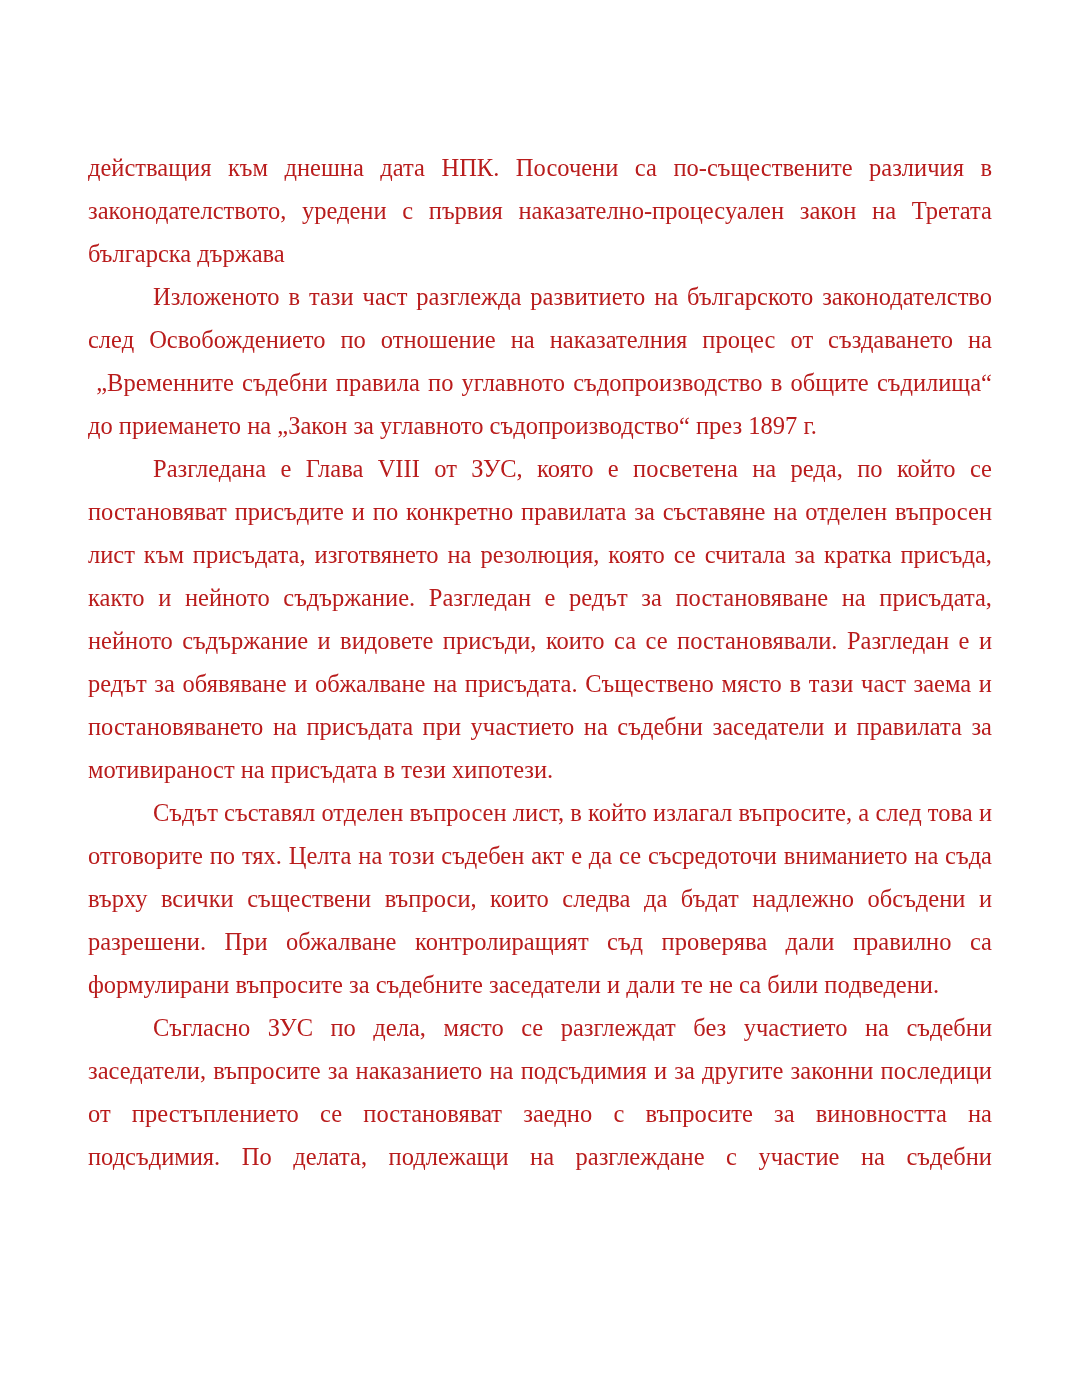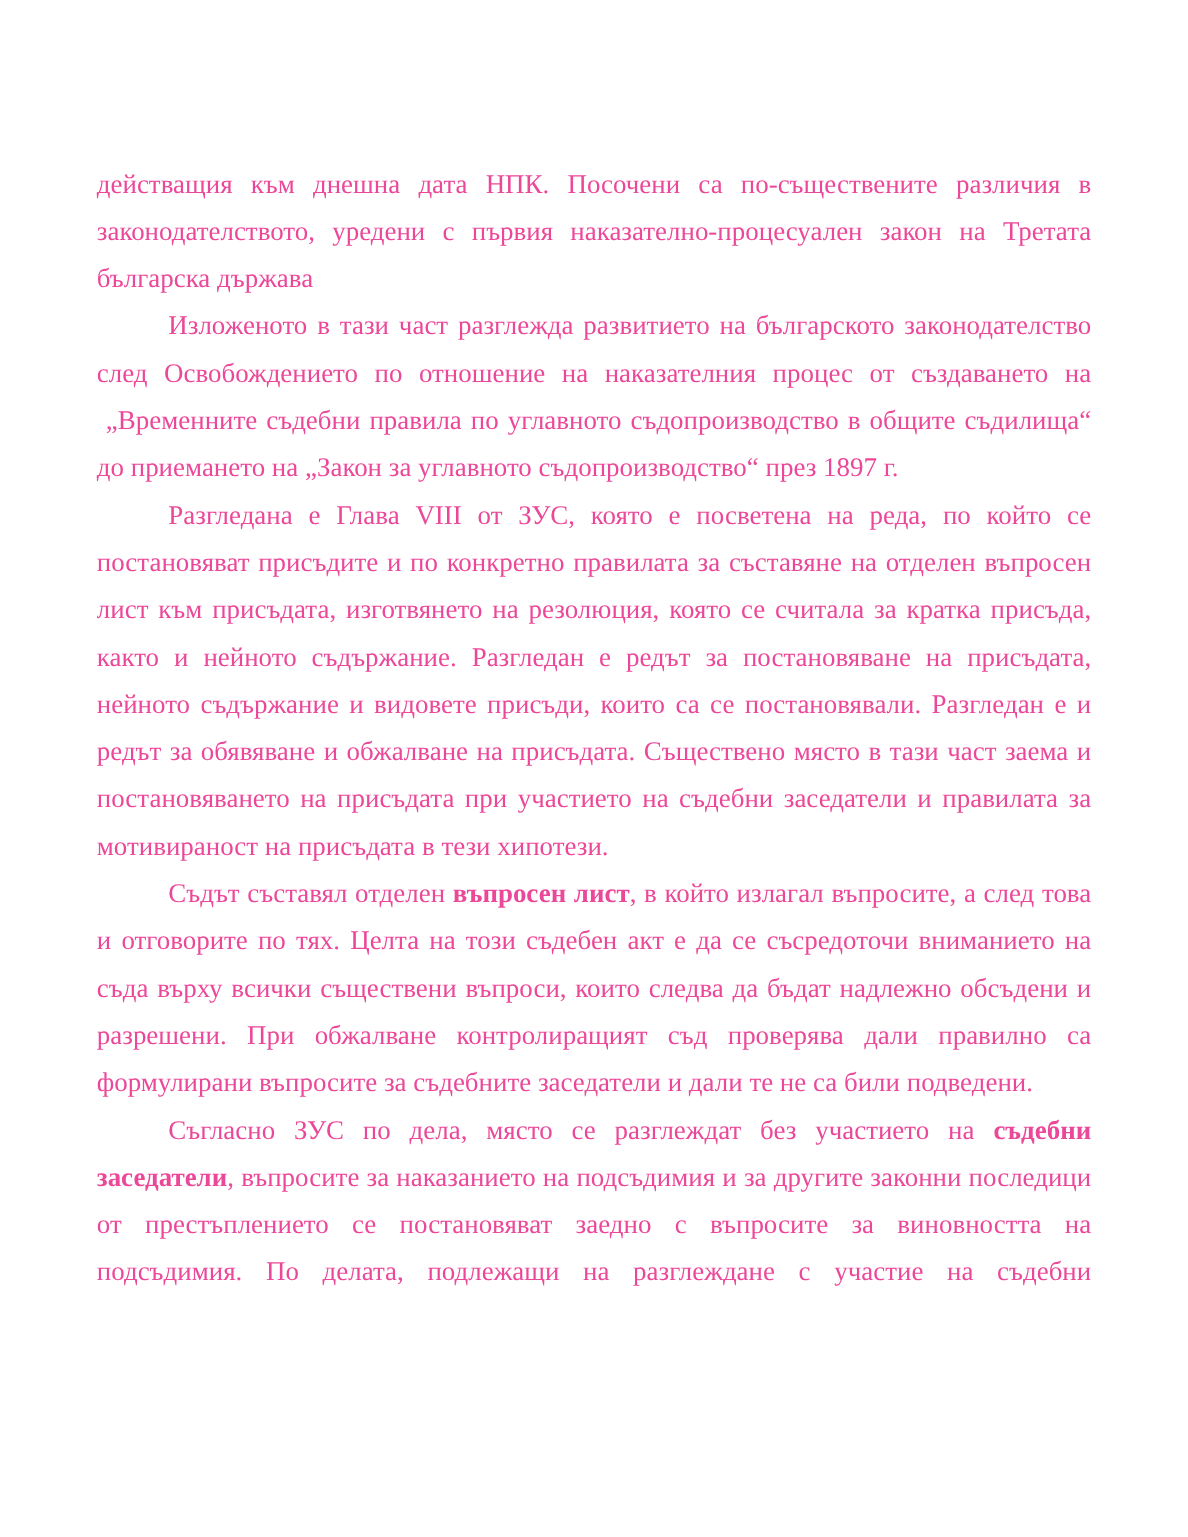--- a/index.html
+++ b/index.html
@@ -19,33 +19,33 @@
   }
   .text-body {
     width: 904px;
   }
   p.para {
     margin: 0;
     padding: 0;
     font-family: "Liberation Serif", "DejaVu Serif", serif;
     font-size: 24.5px;
     line-height: 43px;
-    color: #ec4899;
+    color: #b91c1c;
     text-align: justify;
     hyphens: none;
     -webkit-hyphens: none;
   }
   p.para.indent {
     text-indent: 65px;
   }
   p.para.justify-last {
     text-align-last: justify;
   }
   .bold {
-    font-weight: bold;
+    font-weight: normal;
   }
 </style>
 </head>
 <body>
 
 <div class="page">
   <div class="text-body">
       <p class="para"><span>действащия към днешна дата НПК. Посочени са по-съществените различия в законодателството, уредени с първия наказателно-процесуален закон на Третата българска държава</span></p>
       <p class="para indent"><span>Изложеното в тази част разглежда развитието на българското законодателство след Освобождението по отношение на наказателния процес от създаването на &nbsp;„Временните съдебни правила по углавното съдопроизводство в общите съдилища“ до приемането на „Закон за углавното съдопроизводство“ през 1897 г.</span></p>
       <p class="para indent"><span>Разгледана е Глава VIII от ЗУС, която е посветена на реда, по който се постановяват присъдите и по конкретно правилата за съставяне на отделен въпросен лист към присъдата, изготвянето на резолюция, която се считала за кратка присъда, както и нейното съдържание. Разгледан е редът за постановяване на присъдата, нейното съдържание и видовете присъди, които са се постановявали. Разгледан е и редът за обявяване и обжалване на присъдата. Съществено място в тази част заема и постановяването на присъдата при участието на съдебни заседатели и правилата за мотивираност на присъдата в тези хипотези.</span></p>

